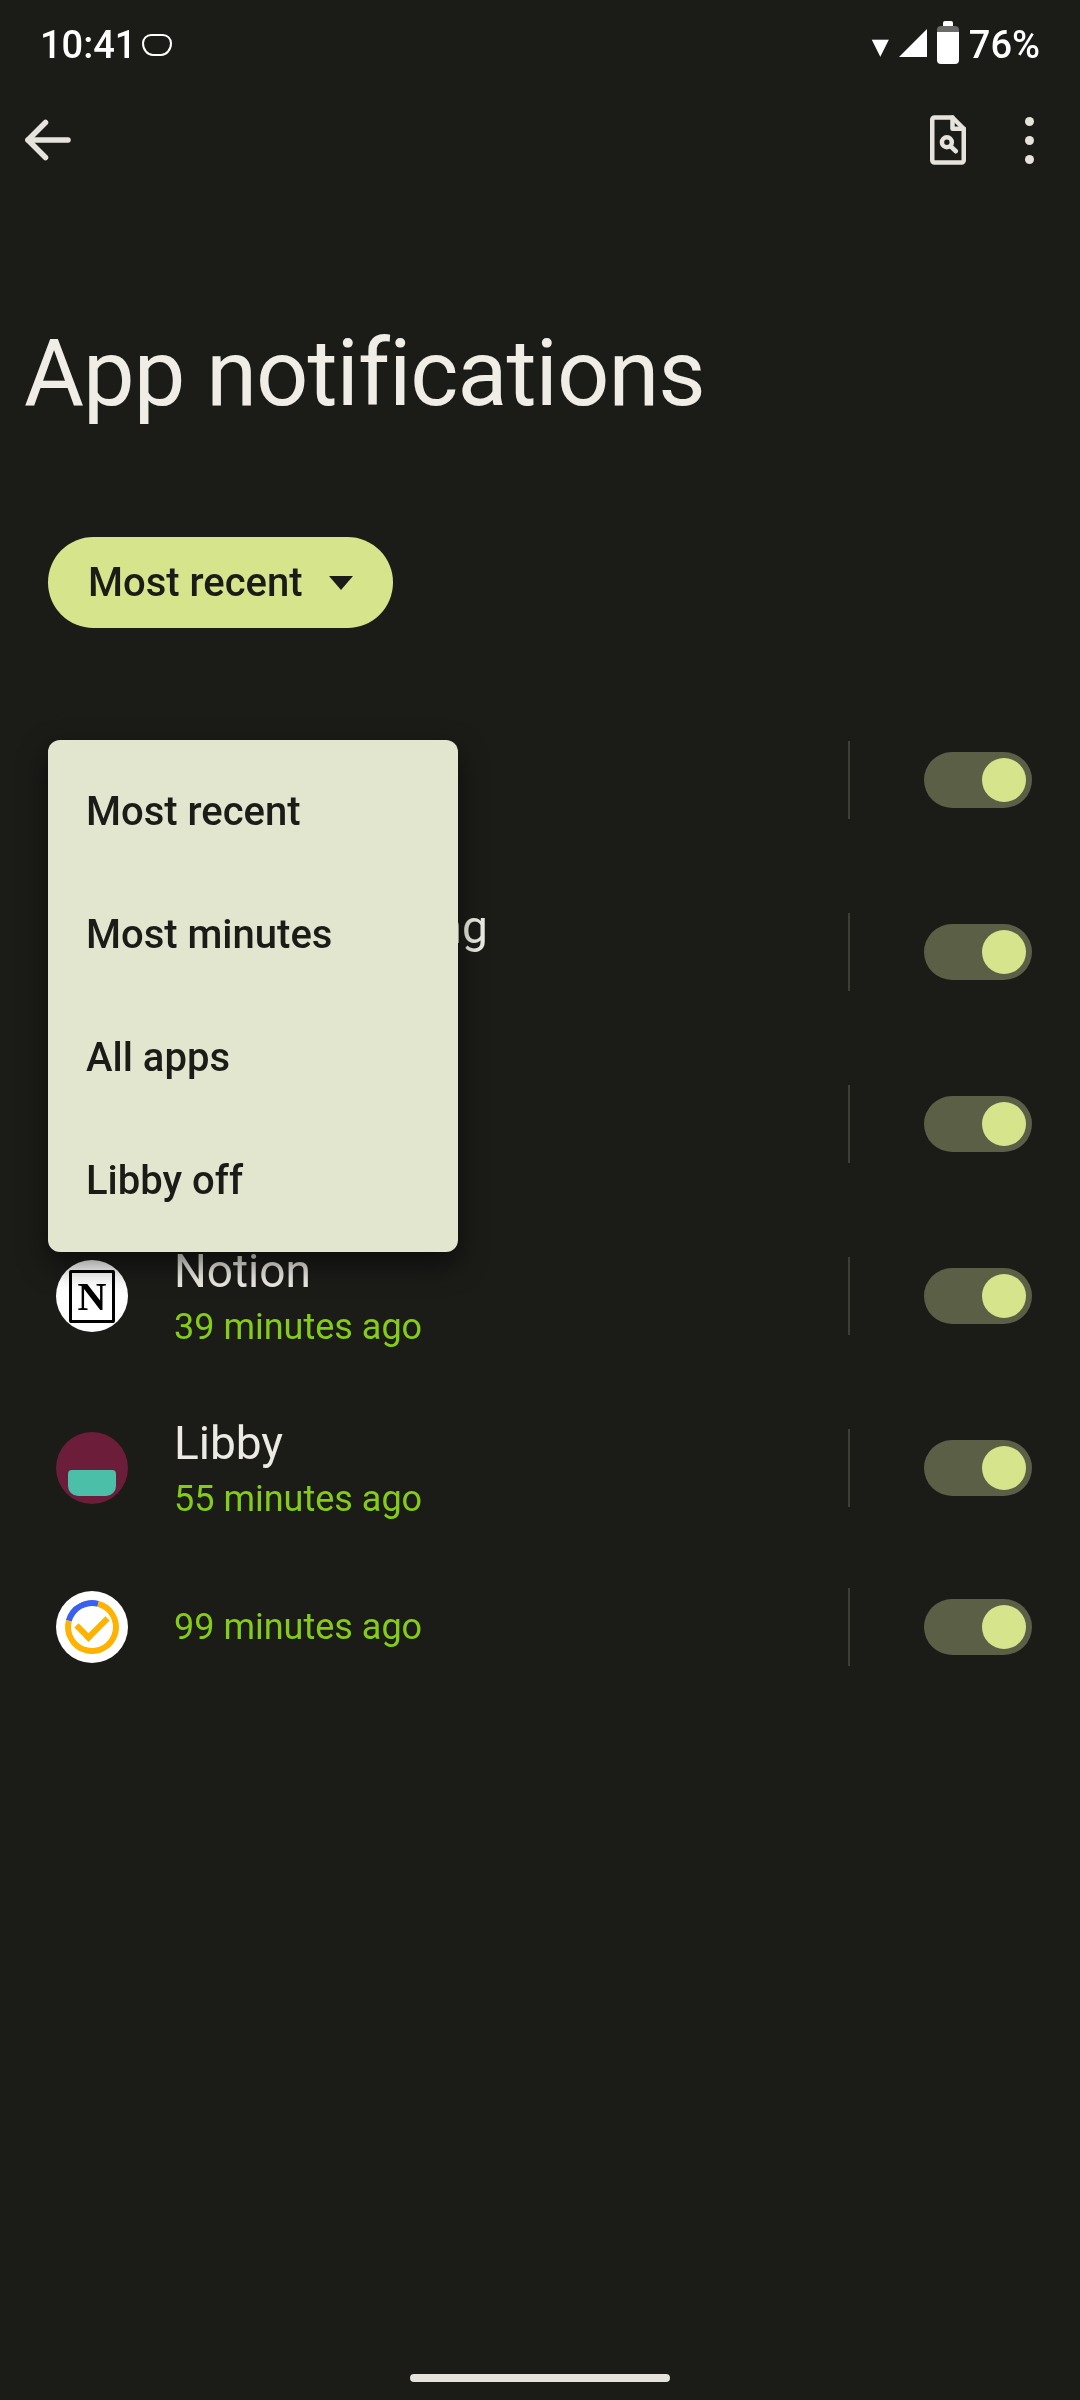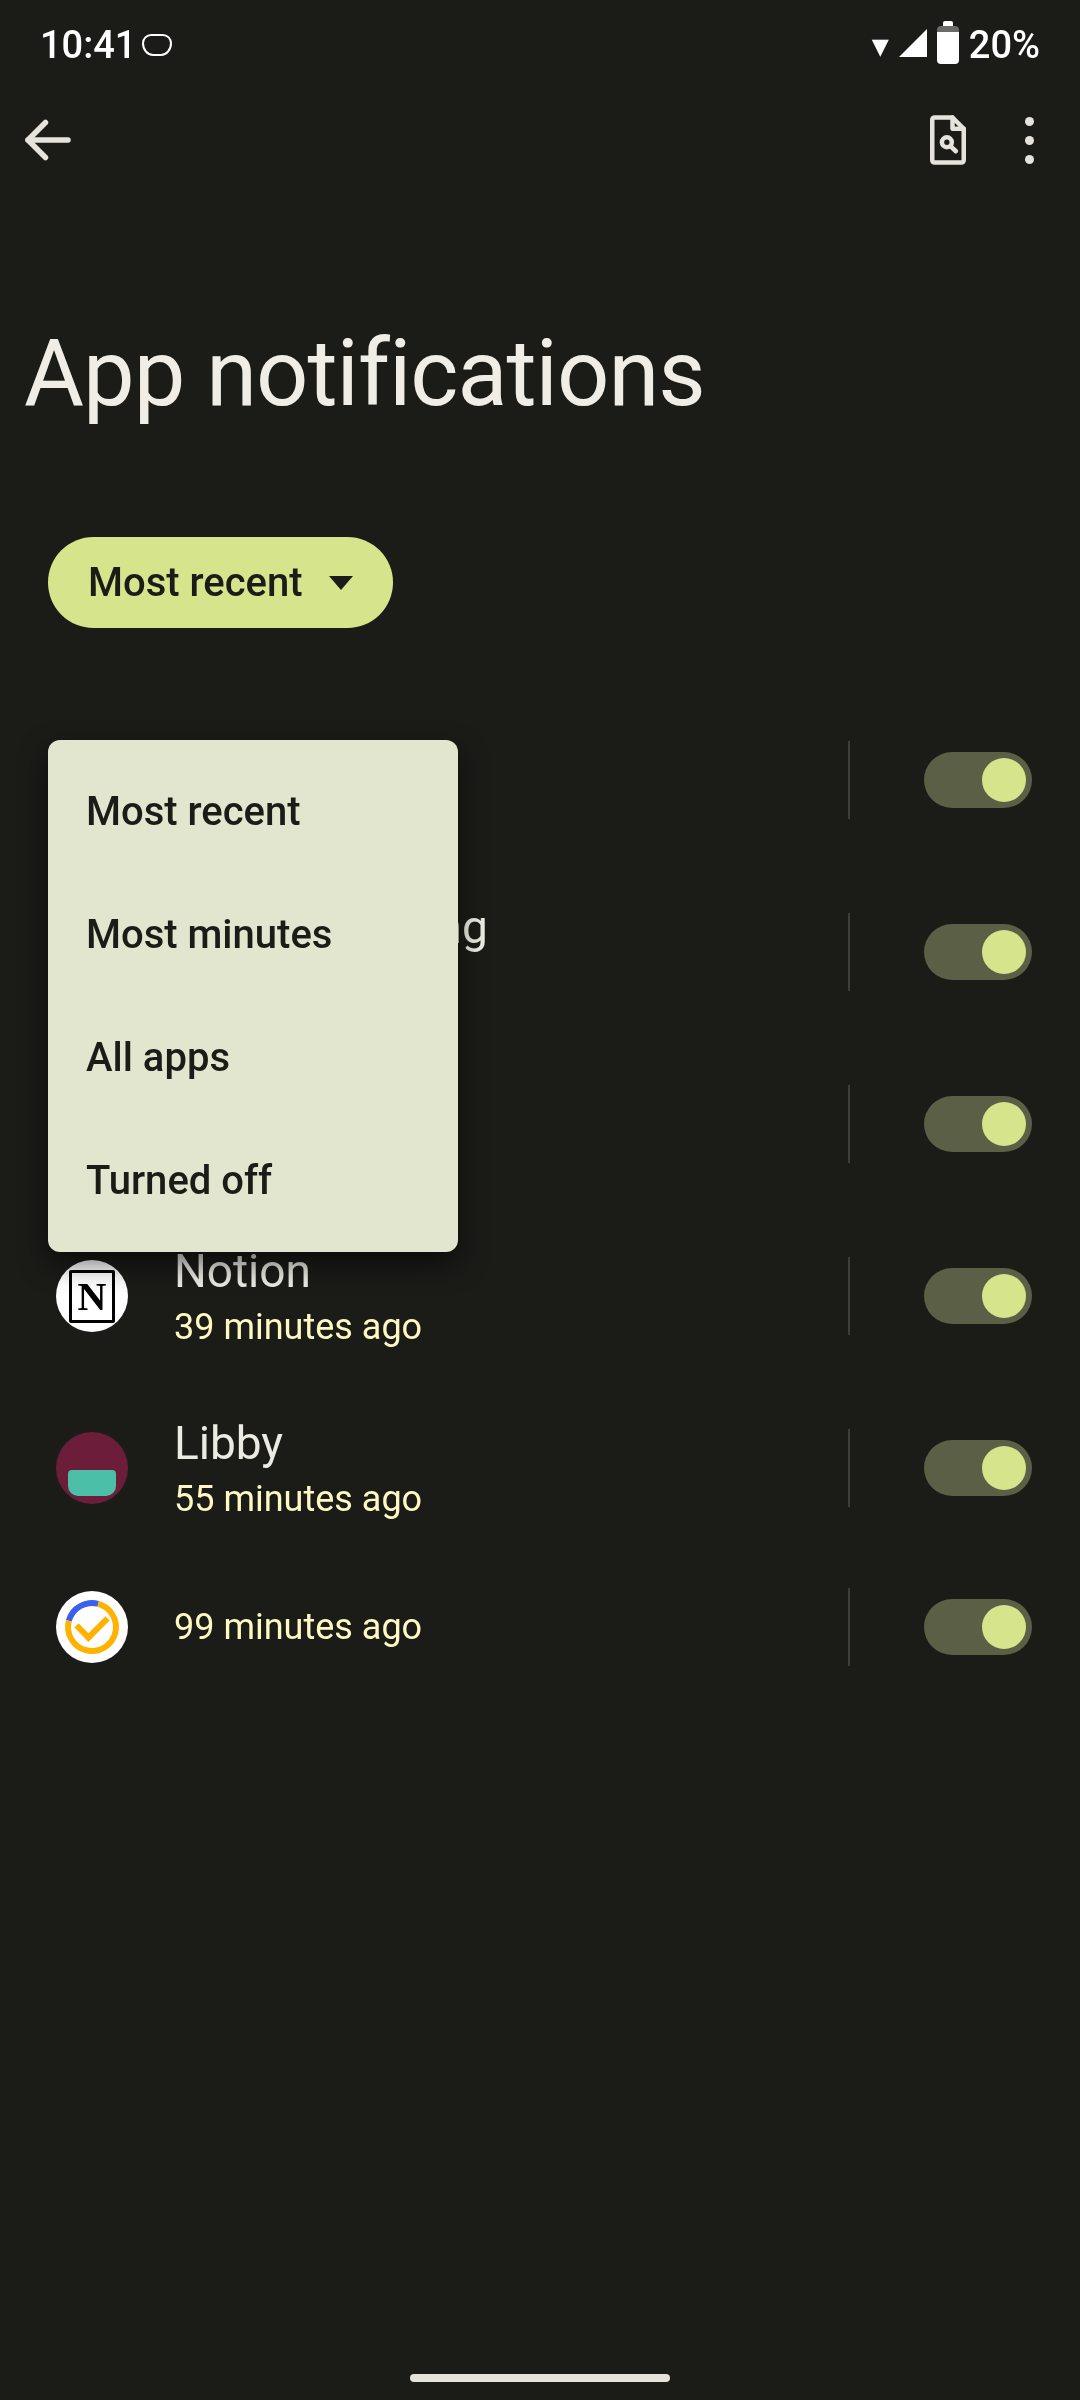--- a/index.html
+++ b/index.html
@@ -131,21 +131,21 @@
     border-radius:50%; border-top-color:#3a60f0; transform:rotate(-30deg);
     top:9px; left:9px;
   }
   .app-icon.tt::before{
     content:""; position:absolute; width:14px; height:24px;
     border-right:6px solid #ffb300; border-bottom:6px solid #ffb300;
     transform:rotate(45deg); top:18px; left:26px; z-index:2;
   }
   .app-text { flex:1; display:flex; flex-direction:column; gap:8px; }
   .app-name { font-size: 46px; color:#ecebe3; font-weight:400; }
-  .app-time { font-size: 36px; color:#fef9c3; }
+  .app-time { font-size: 36px; color:#84cc16; }
   .divider {
     width: 2px;
     height: 78px;
     background: #3d3e38;
     margin: 0 28px 0 0;
   }
   .toggle {
     width: 108px; height: 56px;
     background: #5b5f46;
     border-radius: 40px;
@@ -173,21 +173,21 @@
 
 <div class="status-bar">
   <div class="status-left">
     <span>10:41</span>
     <span class="cast-icon"></span>
   </div>
   <div class="status-right">
     <span class="wifi">▾</span>
     <span class="cell"></span>
     <span class="batt"></span>
-    <span>20%</span>
+    <span>76%</span>
   </div>
 </div>
 
 
 <div class="toolbar">
   <div class="back-icon">
     <svg width="60" height="60" viewBox="0 0 24 24" fill="none" stroke="#e6e3dc" stroke-width="2.2" stroke-linecap="round" stroke-linejoin="round">
       <line x1="20" y1="12" x2="4" y2="12"></line>
         <polyline points="11 5 4 12 11 19"></polyline>
     </svg>
@@ -216,21 +216,21 @@
 <div class="filter-chip">
   <span>Most recent</span>
   <span class="triangle-down"></span>
 </div>
 
 
 <div class="dropdown">
   <div class="dropdown-item">Most recent</div>
   <div class="dropdown-item">Most minutes</div>
   <div class="dropdown-item">All apps</div>
-  <div class="dropdown-item">Turned off</div>
+  <div class="dropdown-item">Libby off</div>
 </div>
 
 
 <div class="app-list">
 
   <div class="app-row" style="padding-top:60px;">
     <div class="app-icon sys"></div>
     <div class="app-text">
       <div class="app-name" style="visibility:hidden;">.</div>
       <div class="app-time" style="visibility:hidden;">.</div>

